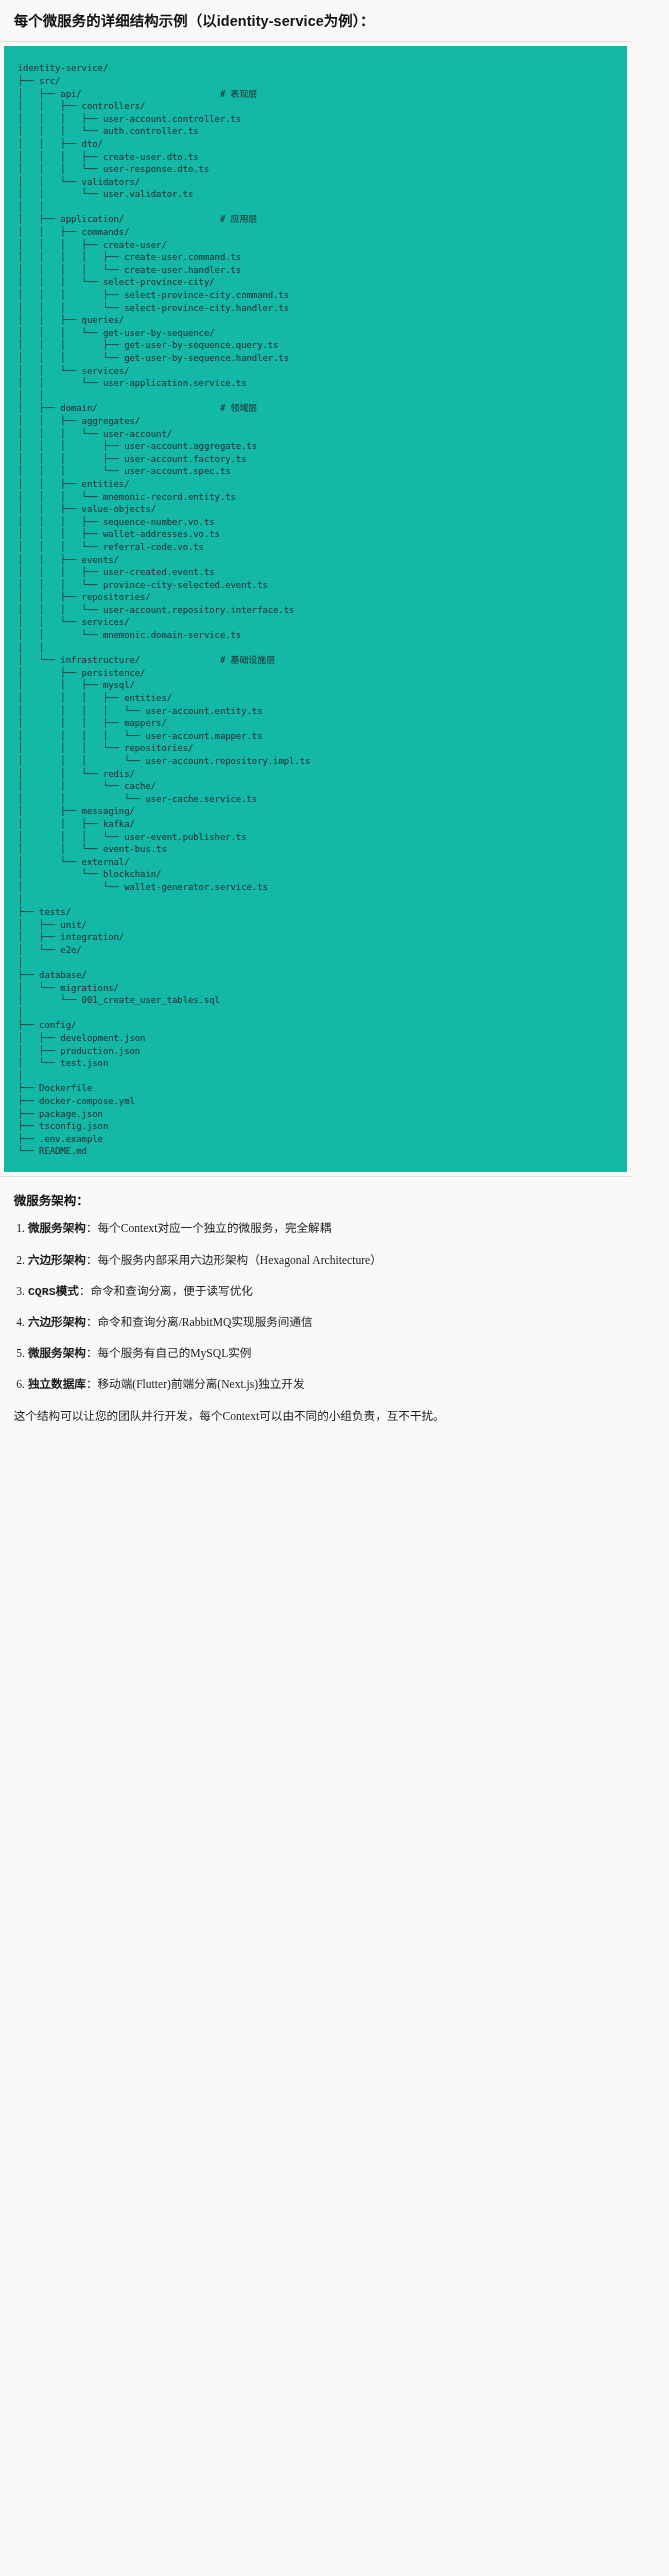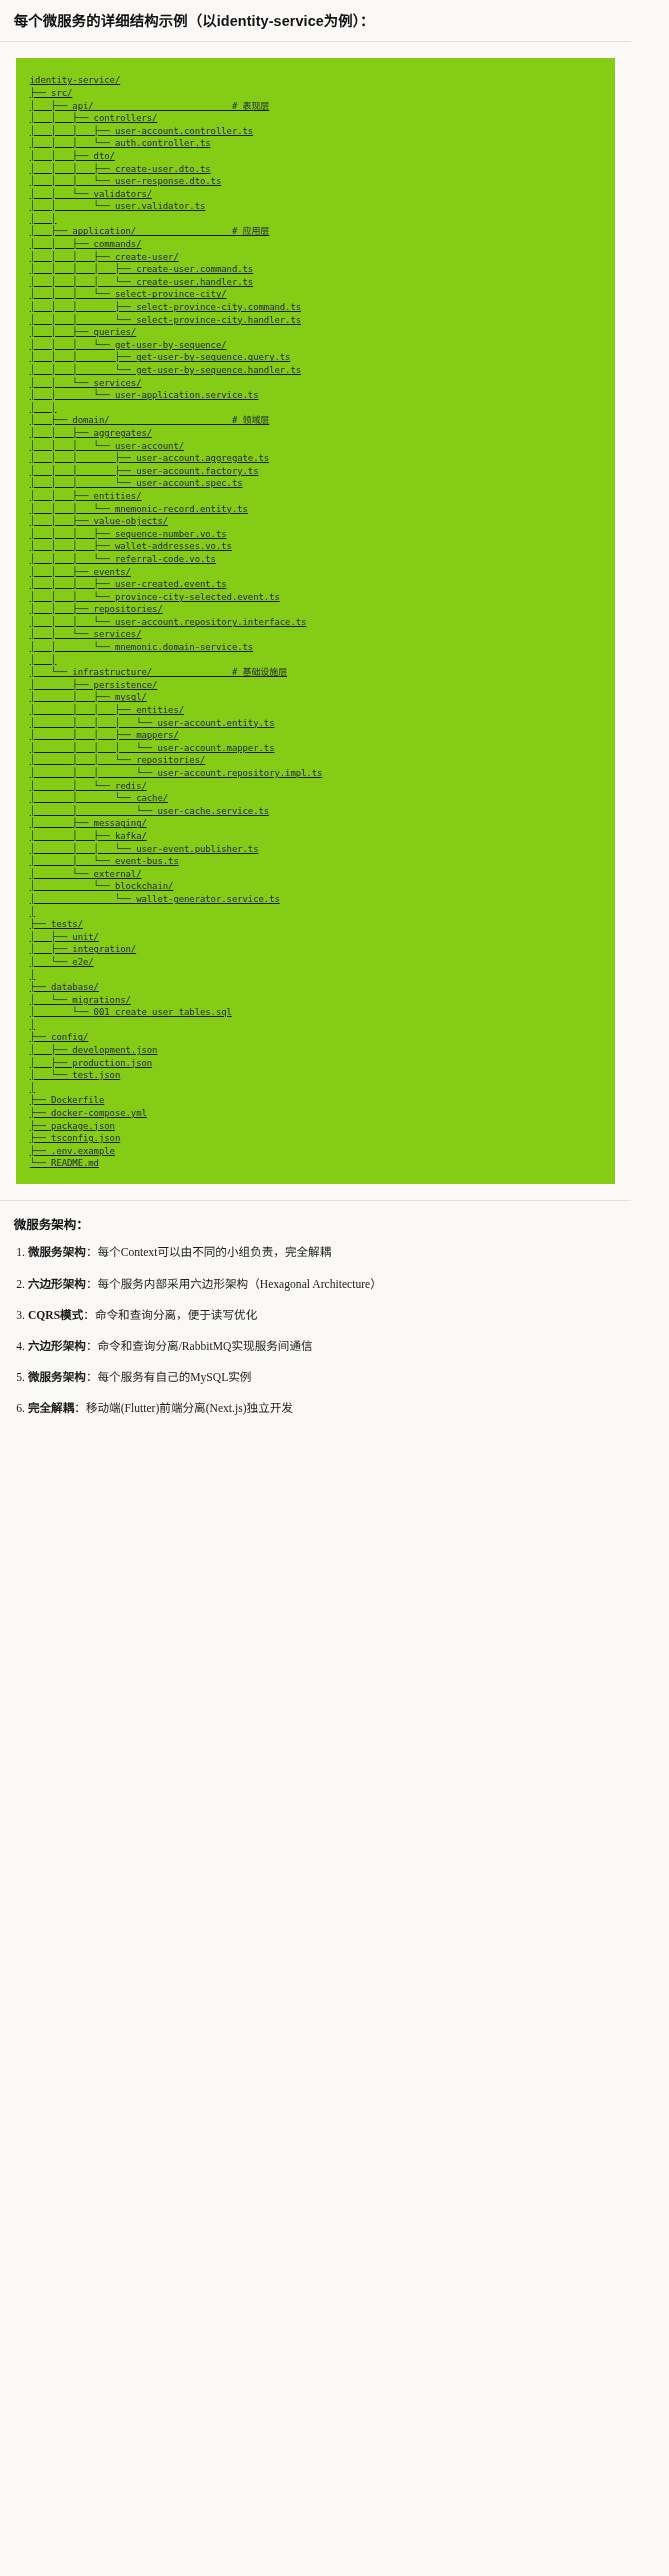--- a/index.html
+++ b/index.html
@@ -35,24 +35,23 @@
   .rule {
     height: 0.6px;
     background: #e3e1dd;
     border: 0;
     margin: 0;
     width: 100%;
   }
 
   
   .code-block {
-    background: #84cc16;
+    background: #14b8a6;
     padding: 16.3px 13.8px 13.8px 13.8px;
-    margin: 16px;
-    text-decoration: underline;
+    margin: 4px;
   }
   pre.tree {
     font-family: "DejaVu Sans Mono", "Liberation Mono", monospace;
     font-size: 9px;
     line-height: 12.6px;
     color: #24292e;
     margin: 0;
     padding: 0;
     white-space: pre;
     tab-size: 4;
@@ -81,20 +80,21 @@
     font-size: 11.6px;
     line-height: 1.5;
     margin: 0 0 13.8px 0;
     color: #1b1b1b;
   }
   ol.note-list li::before {
     content: counter(noteidx) ". ";
   }
   ol.note-list li .term {
     font-weight: bold;
+    font-family: Liberation Mono, monospace;
   }
   .note-outro {
     font-size: 11.6px;
     line-height: 1.55;
     color: #1b1b1b;
     margin: 5px 0 0 0;
   }
 </style>
 </head>
 <body>
@@ -195,25 +195,26 @@
 └── README.md</pre>
   </div>
 
   <hr class="rule">
 
   <div class="notes">
 
     <h2 class="notes-title">微服务架构：</h2>
 
     <ol class="note-list">
-      <li><span class="term">微服务架构</span><span>：</span><span>每个Context可以由不同的小组负责，完全解耦</span></li>
+      <li><span class="term">微服务架构</span><span>：</span><span>每个Context对应一个独立的微服务，完全解耦</span></li>
       <li><span class="term">六边形架构</span><span>：</span><span>每个服务内部采用六边形架构（Hexagonal Architecture）</span></li>
       <li><span class="term">CQRS模式</span><span>：</span><span>命令和查询分离，便于读写优化</span></li>
       <li><span class="term">六边形架构</span><span>：</span><span>命令和查询分离/RabbitMQ实现服务间通信</span></li>
       <li><span class="term">微服务架构</span><span>：</span><span>每个服务有自己的MySQL实例</span></li>
-      <li><span class="term">完全解耦</span><span>：</span><span>移动端(Flutter)前端分离(Next.js)独立开发</span></li>
+      <li><span class="term">独立数据库</span><span>：</span><span>移动端(Flutter)前端分离(Next.js)独立开发</span></li>
     </ol>
 
+    <p class="note-outro">这个结构可以让您的团队并行开发，每个Context可以由不同的小组负责，互不干扰。</p>
 
   </div>
 
 </div>
 
 
 </body></html>

